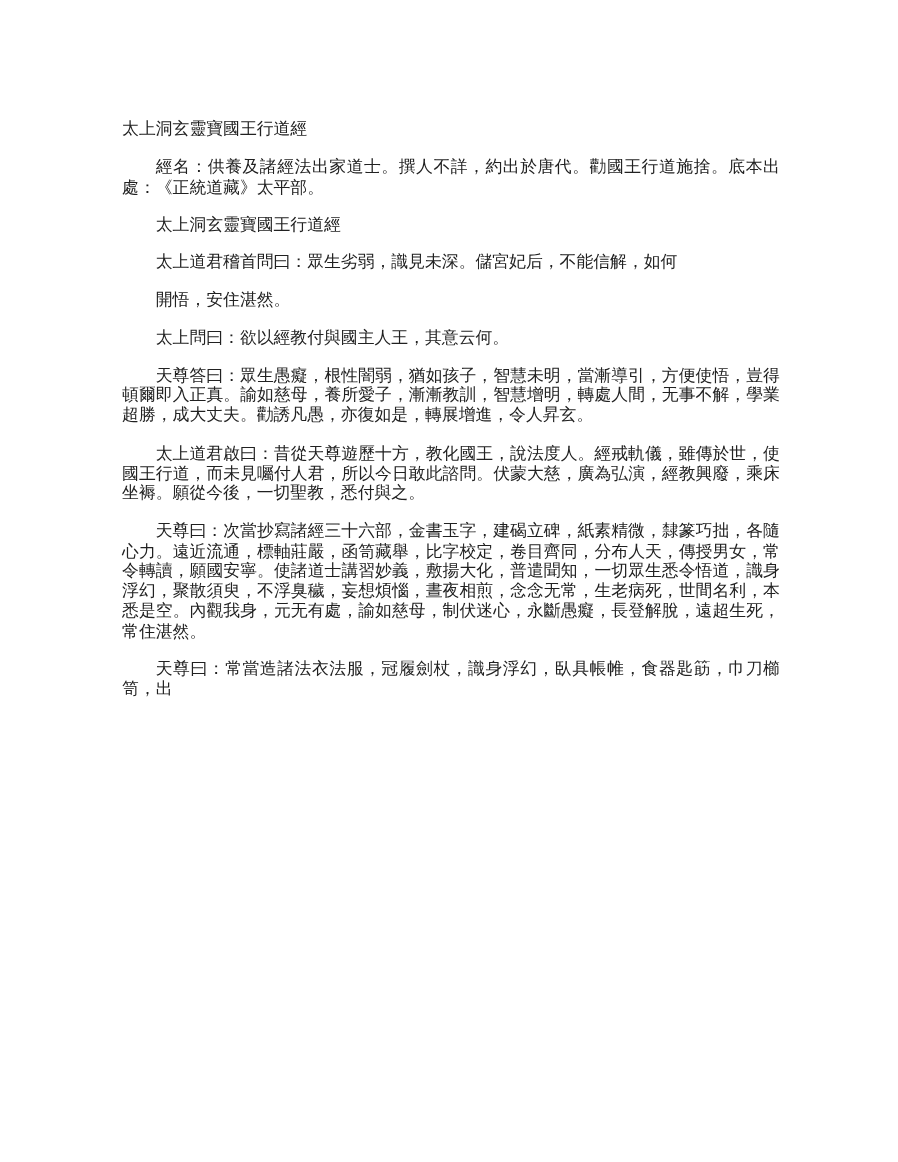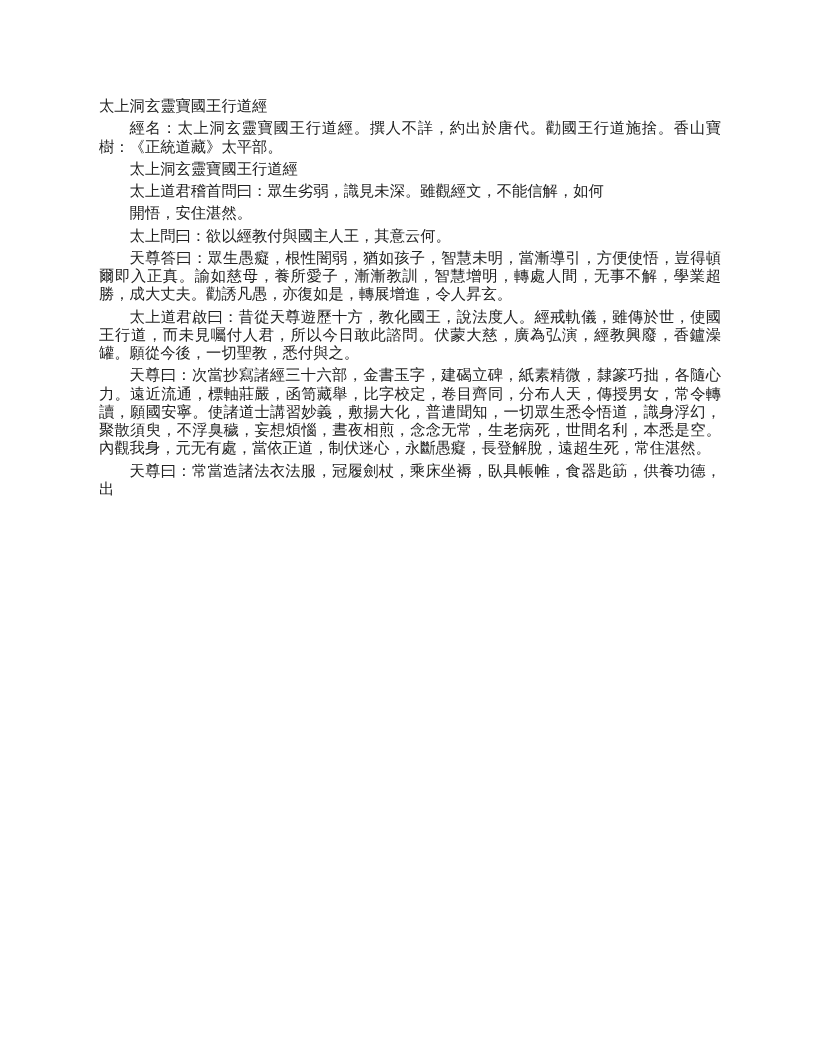--- a/index.html
+++ b/index.html
@@ -15,38 +15,38 @@
     width: 816px;
     height: 1056px;
     padding: 93px 91px 0 95px;
     background: #ffffff;
     font-family: "Liberation Serif", "DejaVu Serif", serif;
     font-size: 15.3px;
     line-height: 18.25px;
     color: #212121;
   }
   .page p {
-    margin: 4px;
+    margin: 16px;
     padding: 0;
     text-align: justify;
     text-justify: inter-character;
     word-break: break-all;
     overflow-wrap: anywhere;
   }
   .page p.indent {
     text-indent: 2em;
   }
 </style>
 </head>
 <body>
 
 <div class="page">
   <p>太上洞玄靈寶國王行道經</p>
-  <p class="indent">經名：太上洞玄靈寶國王行道經。撰人不詳，約出於唐代。勸國王行道施捨。香山寶樹：《正統道藏》太平部。</p>
+  <p class="indent">經名：供養及諸經法出家道士。撰人不詳，約出於唐代。勸國王行道施捨。底本出處：《正統道藏》太平部。</p>
   <p class="indent">太上洞玄靈寶國王行道經</p>
-  <p class="indent">太上道君稽首問曰：眾生劣弱，識見未深。雖觀經文，不能信解，如何</p>
+  <p class="indent">太上道君稽首問曰：眾生劣弱，識見未深。儲宮妃后，不能信解，如何</p>
   <p class="indent">開悟，安住湛然。</p>
   <p class="indent">太上問曰：欲以經教付與國主人王，其意云何。</p>
   <p class="indent">天尊答曰：眾生愚癡，根性闇弱，猶如孩子，智慧未明，當漸導引，方便使悟，豈得頓爾即入正真。諭如慈母，養所愛子，漸漸教訓，智慧增明，轉處人間，无事不解，學業超勝，成大丈夫。勸誘凡愚，亦復如是，轉展增進，令人昇玄。</p>
-  <p class="indent">太上道君啟曰：昔從天尊遊歷十方，教化國王，說法度人。經戒軌儀，雖傳於世，使國王行道，而未見囑付人君，所以今日敢此諮問。伏蒙大慈，廣為弘演，經教興廢，香鑪澡罐。願從今後，一切聖教，悉付與之。</p>
-  <p class="indent">天尊曰：次當抄寫諸經三十六部，金書玉字，建碣立碑，紙素精微，隸篆巧拙，各隨心力。遠近流通，標軸莊嚴，函笥藏舉，比字校定，卷目齊同，分布人天，傳授男女，常令轉讀，願國安寧。使諸道士講習妙義，敷揚大化，普遣聞知，一切眾生悉令悟道，識身浮幻，聚散須臾，不浮臭穢，妄想煩惱，晝夜相煎，念念无常，生老病死，世間名利，本悉是空。內觀我身，元无有處，當依正道，制伏迷心，永斷愚癡，長登解脫，遠超生死，常住湛然。</p>
-  <p class="indent">天尊曰：常當造諸法衣法服，冠履劍杖，乘床坐褥，臥具帳帷，食器匙筯，供養功德，出</p>
+  <p class="indent">太上道君啟曰：昔從天尊遊歷十方，教化國王，說法度人。經戒軌儀，雖傳於世，使國王行道，而未見囑付人君，所以今日敢此諮問。伏蒙大慈，廣為弘演，經教興廢，乘床坐褥。願從今後，一切聖教，悉付與之。</p>
+  <p class="indent">天尊曰：次當抄寫諸經三十六部，金書玉字，建碣立碑，紙素精微，隸篆巧拙，各隨心力。遠近流通，標軸莊嚴，函笥藏舉，比字校定，卷目齊同，分布人天，傳授男女，常令轉讀，願國安寧。使諸道士講習妙義，敷揚大化，普遣聞知，一切眾生悉令悟道，識身浮幻，聚散須臾，不浮臭穢，妄想煩惱，晝夜相煎，念念无常，生老病死，世間名利，本悉是空。內觀我身，元无有處，諭如慈母，制伏迷心，永斷愚癡，長登解脫，遠超生死，常住湛然。</p>
+  <p class="indent">天尊曰：常當造諸法衣法服，冠履劍杖，識身浮幻，臥具帳帷，食器匙筯，巾刀櫛笥，出</p>
 </div>
 
 </body></html>

